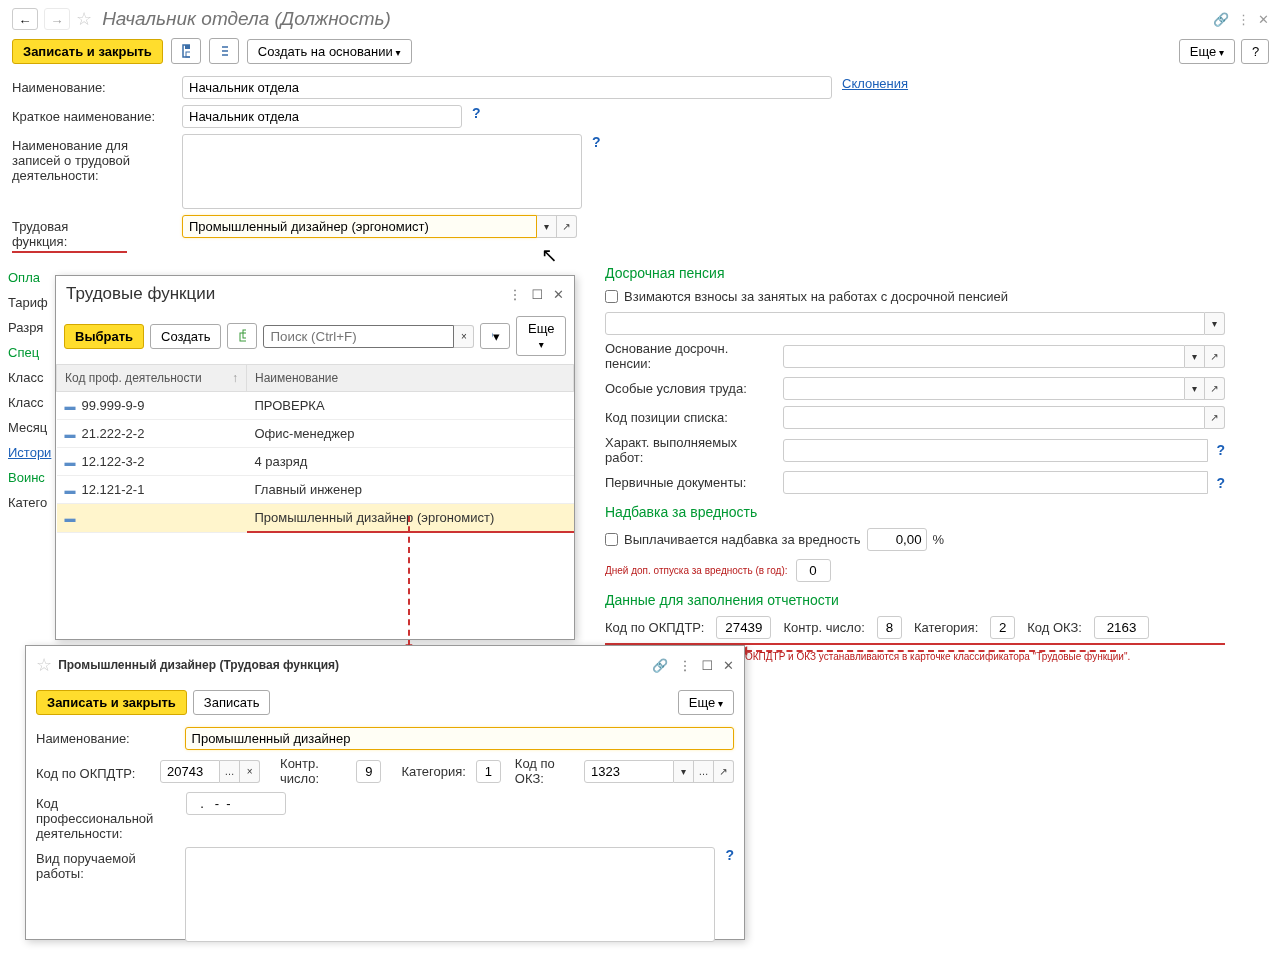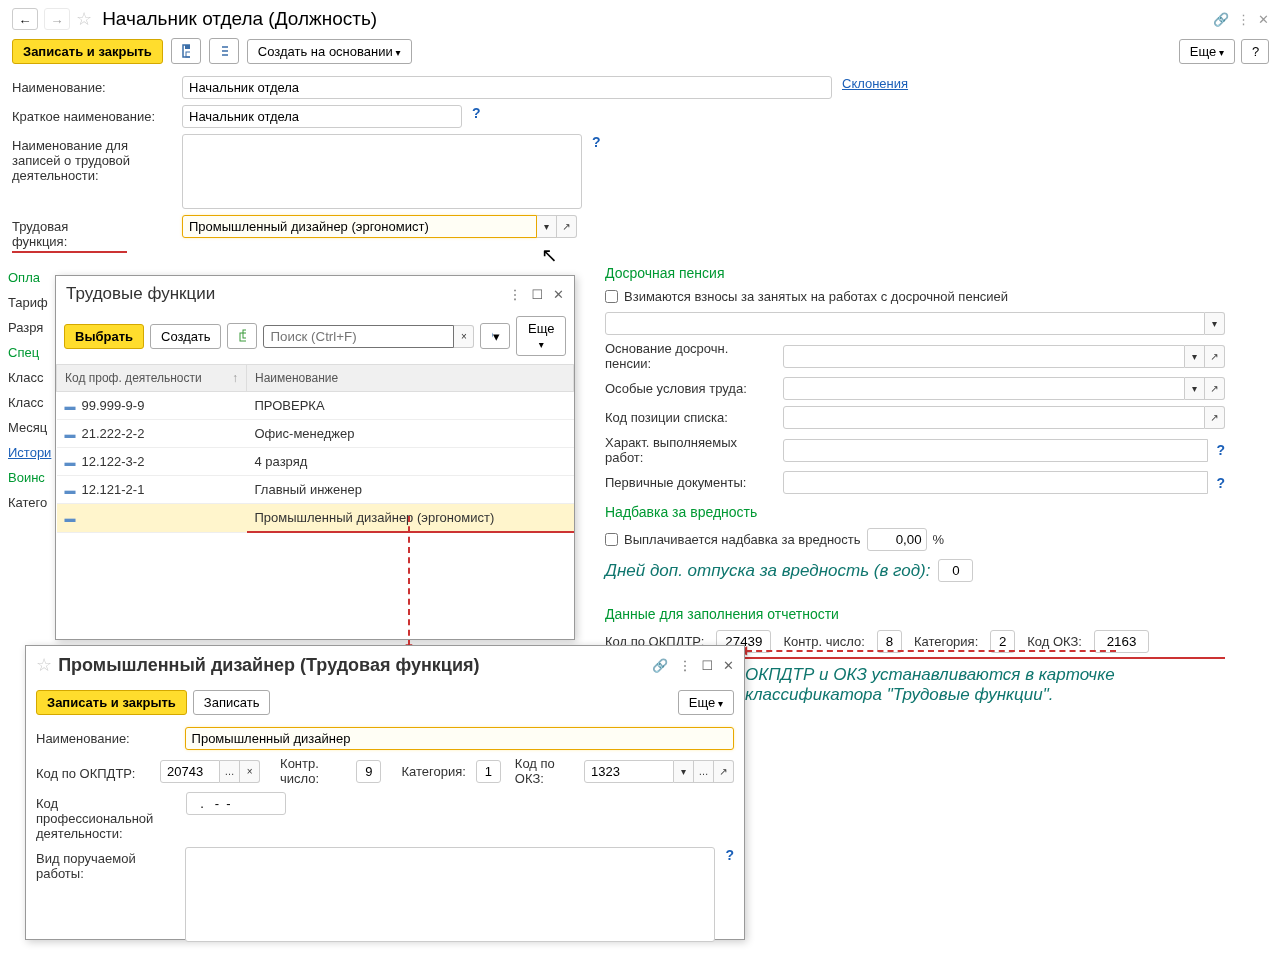--- a/index.html
+++ b/index.html
@@ -1,21 +1,21 @@
 <!DOCTYPE html>
 <html><head>
 <meta charset="utf-8">
 <style>
 * { box-sizing: border-box; margin: 0; padding: 0; }
 body { font-family: Arial, sans-serif; font-size: 13px; color: #333; background: #fff; width: 1281px; height: 977px; position: relative; overflow: hidden; }
 .main-window { position: absolute; top: 0; left: 0; right: 0; padding: 8px 12px; }
 .titlebar { display: flex; align-items: center; gap: 6px; margin-bottom: 8px; }
 .nav-btn { width: 26px; height: 22px; border: 1px solid #ccc; background: #fff; border-radius: 3px; display: inline-flex; align-items: center; justify-content: center; cursor: pointer; }
 .star-icon { font-size: 18px; color: #ccc; }
-.window-title { font-size: 19px; font-weight: normal; color: #000000; margin-left: 4px; }
+.window-title { font-size: 19px; font-weight: normal; color: #737373; margin-left: 4px; font-style: italic; }
 .titlebar-right { margin-left: auto; display: flex; gap: 8px; align-items: center; color: #999; }
 .toolbar { display: flex; gap: 8px; align-items: center; margin-bottom: 12px; }
 .btn { padding: 4px 10px; border: 1px solid #aaa; background: #fff; border-radius: 3px; cursor: pointer; font-size: 13px; }
 .btn-yellow { background: #ffdd2d; border-color: #d4a800; font-weight: bold; }
 .btn-icon { width: 30px; height: 26px; display: inline-flex; align-items: center; justify-content: center; }
 .btn-dropdown::after { content: " ▾"; font-size: 10px; }
 .form-row { display: flex; align-items: flex-start; margin-bottom: 6px; gap: 10px; }
 .form-label { width: 160px; padding-top: 4px; color: #333; }
 .form-input { border: 1px solid #ccc; border-radius: 3px; padding: 3px 6px; background: #fff; font-size: 13px; }
 .form-input-wide { width: 650px; }
@@ -31,21 +31,21 @@
 .input-btn:last-child { border-radius: 0 3px 3px 0; }
 .cursor-arrow { position: absolute; font-size: 20px; color: #000; z-index: 100; pointer-events: none; }
 
 .right-panel { position: absolute; top: 265px; left: 605px; width: 620px; }
 .section-title { color: #009933; font-size: 14px; margin-bottom: 8px; }
 .checkbox-row { display: flex; align-items: center; gap: 6px; margin-bottom: 8px; }
 .right-form-row { display: flex; align-items: center; margin-bottom: 6px; gap: 8px; }
 .right-label { width: 170px; }
 .right-input-group { display: flex; flex: 1; }
 .right-input { flex: 1; border: 1px solid #ccc; border-radius: 3px 0 0 3px; padding: 3px 6px; }
-.hint-text { color: #0f766e; font-size: 17px; font-style: italic; }
+.hint-text { color: #b91c1c; font-size: 10px; }
 .inline-fields { display: flex; gap: 12px; align-items: center; flex-wrap: wrap; }
 .small-input { width: 55px; border: 1px solid #ccc; border-radius: 3px; padding: 3px 4px; text-align: center; }
 
 .left-hidden { position: absolute; top: 270px; left: 8px; width: 50px; overflow: hidden; }
 .left-hidden div { margin-bottom: 10px; white-space: nowrap; }
 .green-text { color: #009933; }
 
 .popup { position: absolute; background: #fff; border: 1px solid #999; box-shadow: 2px 2px 8px rgba(0,0,0,0.2); }
 .popup1 { top: 275px; left: 55px; width: 520px; height: 365px; }
 .popup-header { display: flex; align-items: center; padding: 8px 10px; }
@@ -208,21 +208,21 @@
     <input type="checkbox" style="">
     <span>Выплачивается надбавка за вредность</span>
     <input class="small-input" style="text-align: right; width: 60px;" value="0,00">
     <span>%</span>
   </div>
   <div class="right-form-row">
     <span class="hint-text">Дней доп. отпуска за вредность (в год):</span>
     <input class="small-input" style="width: 35px;" value="0">
   </div>
 
-  <div class="section-title" style="margin-top:24px">Данные для заполнения отчетности</div>
+  <div class="section-title" style="margin-top:10px">Данные для заполнения отчетности</div>
   <div class="inline-fields underline-red" style="padding-bottom:4px">
     <span>Код по ОКПДТР:</span>
     <input class="small-input" value="27439" style="">
     <span>Контр. число:</span>
     <input class="small-input" style="width: 25px;" value="8">
     <span>Категория:</span>
     <input class="small-input" style="width: 25px;" value="2">
     <span>Код ОКЗ:</span>
     <input class="small-input" value="2163" style="">
   </div>
@@ -290,21 +290,21 @@
       </tbody>
   </table>
 </div>
 
 <div class="arrow-down" style="top:516px;left:408px"></div>
 <div class="arrow-left-line" style="top:650px;left:746px;width:370px"></div>
 
 <div class="popup popup2">
   <div class="popup-header">
     <span class="star-icon">☆</span>
-    <span class="popup-title" style="font-size:18px;font-weight:bold;margin-left:6px">Промышленный дизайнер (Трудовая функция)</span>
+    <span class="popup-title" style="font-size:12px;font-weight:bold;margin-left:6px">Промышленный дизайнер (Трудовая функция)</span>
     <div class="popup-ctrls">
       <span>🔗</span>
       <span>⋮</span>
       <span>☐</span>
       <span>✕</span>
     </div>
   </div>
   <div class="popup-toolbar" style="padding:6px 10px">
     <button class="btn btn-yellow">Записать и закрыть</button>
     <button class="btn">Записать</button>

